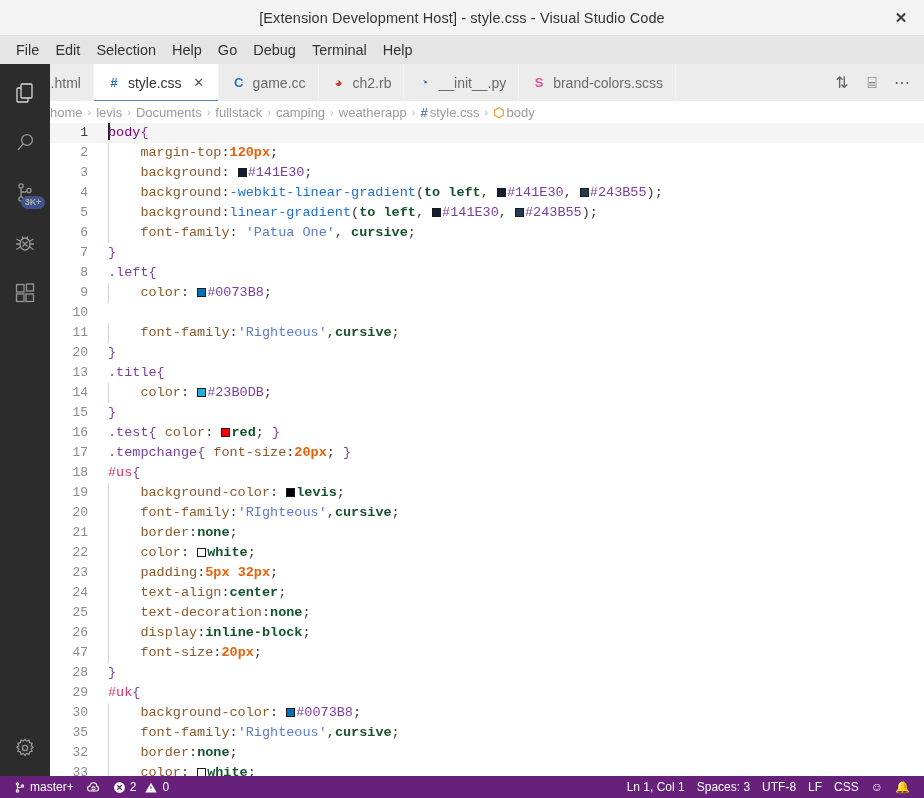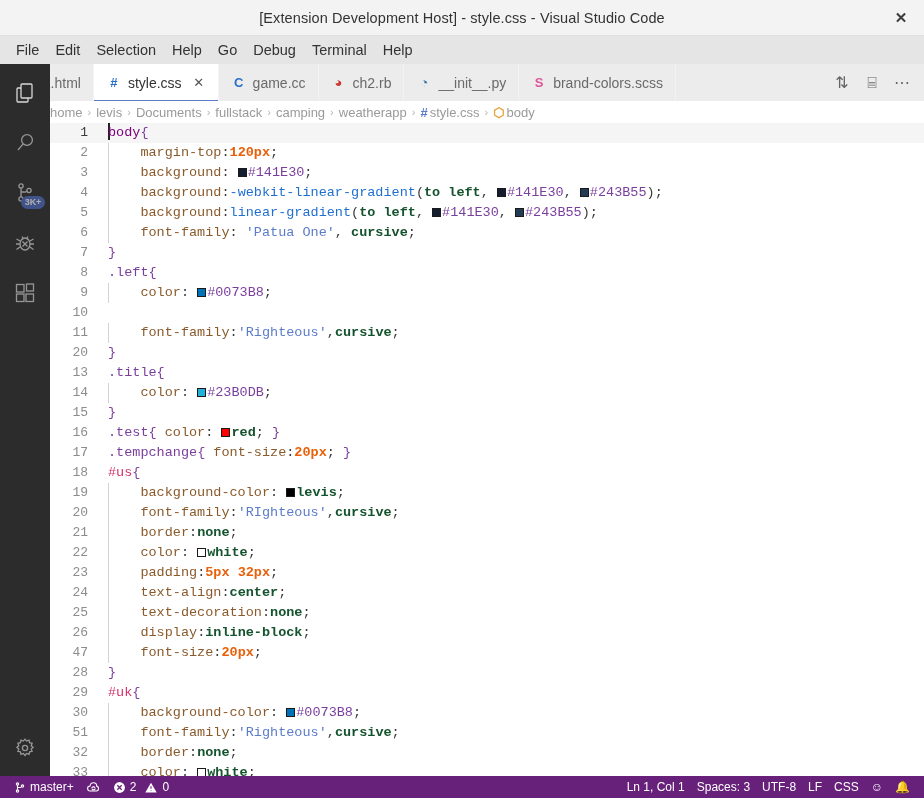--- a/index.html
+++ b/index.html
@@ -361,21 +361,21 @@
             <div class="line"><div class="ln">21</div><div class="ltext"><span class="indent" style="left: 6px;"></span><span>    </span><span class="t-prop">border</span><span class="t-punc">:</span><span class="t-kw">none</span><span class="t-punc">;</span></div></div>
             <div class="line"><div class="ln">22</div><div class="ltext"><span class="indent" style="left: 6px;"></span><span>    </span><span class="t-prop">color</span><span class="t-punc">: </span><span class="sw" style="background: rgb(255, 255, 255);"></span><span class="t-kw">white</span><span class="t-punc">;</span></div></div>
             <div class="line"><div class="ln">23</div><div class="ltext"><span class="indent" style="left: 6px;"></span><span>    </span><span class="t-prop">padding</span><span class="t-punc">:</span><span class="t-num">5px 32px</span><span class="t-punc">;</span></div></div>
             <div class="line"><div class="ln">24</div><div class="ltext"><span class="indent" style="left: 6px;"></span><span>    </span><span class="t-prop">text-align</span><span class="t-punc">:</span><span class="t-kw">center</span><span class="t-punc">;</span></div></div>
             <div class="line"><div class="ln">25</div><div class="ltext"><span class="indent" style="left: 6px;"></span><span>    </span><span class="t-prop">text-decoration</span><span class="t-punc">:</span><span class="t-kw">none</span><span class="t-punc">;</span></div></div>
             <div class="line"><div class="ln">26</div><div class="ltext"><span class="indent" style="left: 6px;"></span><span>    </span><span class="t-prop">display</span><span class="t-punc">:</span><span class="t-kw">inline-block</span><span class="t-punc">;</span></div></div>
             <div class="line"><div class="ln">47</div><div class="ltext"><span class="indent" style="left: 6px;"></span><span>    </span><span class="t-prop">font-size</span><span class="t-punc">:</span><span class="t-num">20px</span><span class="t-punc">;</span></div></div>
             <div class="line"><div class="ln">28</div><div class="ltext"><span class="t-brace">}</span></div></div>
             <div class="line"><div class="ln">29</div><div class="ltext"><span class="t-id">#uk</span><span class="t-brace">{</span></div></div>
             <div class="line"><div class="ln">30</div><div class="ltext"><span class="indent" style="left: 6px;"></span><span>    </span><span class="t-prop">background-color</span><span class="t-punc">: </span><span class="sw" style="background: rgb(0, 115, 184);"></span><span class="t-hex">#0073B8</span><span class="t-punc">;</span></div></div>
-            <div class="line"><div class="ln">51</div><div class="ltext"><span class="indent" style="left: 6px;"></span><span>    </span><span class="t-prop">font-family</span><span class="t-punc">:</span><span class="t-str">'Righteous'</span><span class="t-punc">,</span><span class="t-kw">cursive</span><span class="t-punc">;</span></div></div>
+            <div class="line"><div class="ln">35</div><div class="ltext"><span class="indent" style="left: 6px;"></span><span>    </span><span class="t-prop">font-family</span><span class="t-punc">:</span><span class="t-str">'Righteous'</span><span class="t-punc">,</span><span class="t-kw">cursive</span><span class="t-punc">;</span></div></div>
             <div class="line"><div class="ln">32</div><div class="ltext"><span class="indent" style="left: 6px;"></span><span>    </span><span class="t-prop">border</span><span class="t-punc">:</span><span class="t-kw">none</span><span class="t-punc">;</span></div></div>
             <div class="line"><div class="ln">33</div><div class="ltext"><span class="indent" style="left: 6px;"></span><span>    </span><span class="t-prop">color</span><span class="t-punc">: </span><span class="sw" style="background: rgb(255, 255, 255);"></span><span class="t-kw">white</span><span class="t-punc">;</span></div></div>
           </div>
       </div>
     </div>
   </div>
 
   <div class="statusbar">
     <div class="sb-item">
       <span class="sb-icon">

